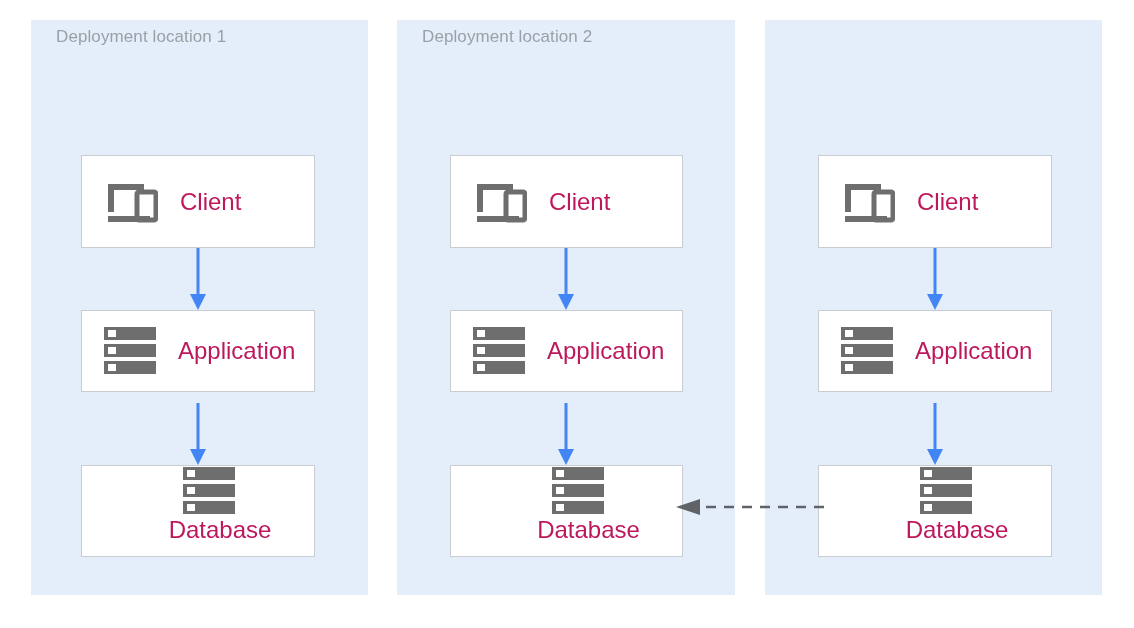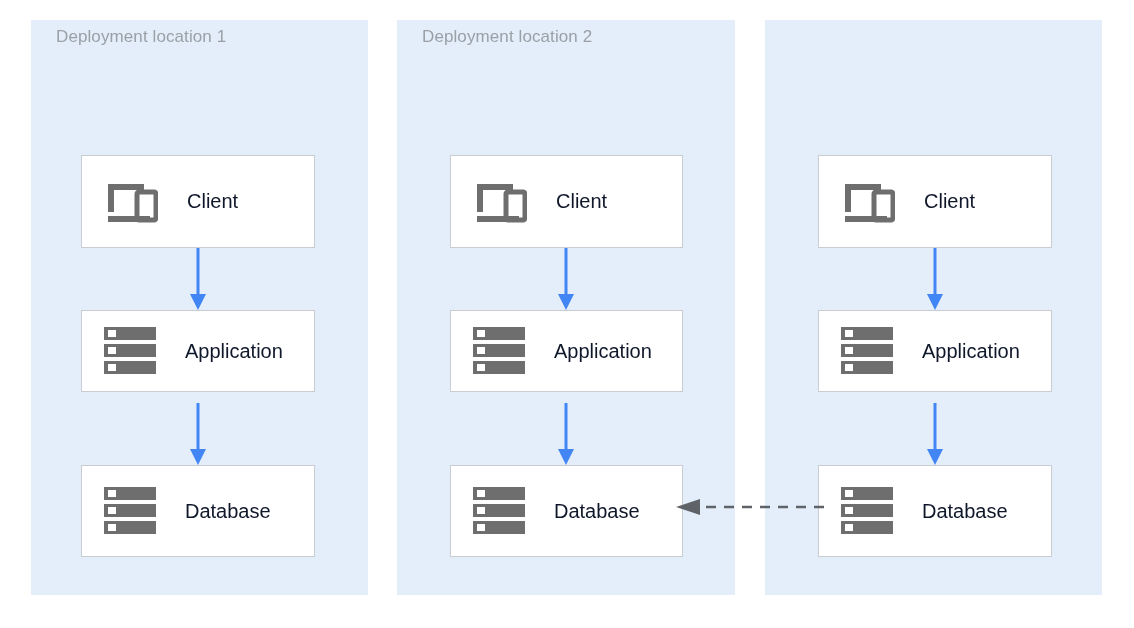--- a/index.html
+++ b/index.html
@@ -44,35 +44,35 @@
   .node-box {
     position: absolute;
     background: #ffffff;
     border: 1px solid #c9ccd0;
     box-sizing: border-box;
     display: flex;
     align-items: center;
     padding-left: 22px;
   }
   .node-box .node-label {
-    font-size: 20px;
-    color: #0f172a;
-    margin-left: 29px;
+    font-size: 24px;
+    color: #be185d;
+    margin-left: 22px;
     white-space: nowrap;
   }
 
   
   .node-box.c1 { left: 81px;  width: 234px; }
   .node-box.c2 { left: 450px; width: 233px; }
   .node-box.c3 { left: 818px; width: 234px; }
 
   
   .node-box.r-client { top: 155px; height: 93px; }
   .node-box.r-app    { top: 310px; height: 82px; }
-  .node-box.r-db     { top: 465px; height: 92px; }
+  .node-box.r-db     { top: 465px; height: 92px; flex-direction: column; }
 
   
   .icon {
     flex: 0 0 auto;
     display: block;
   }
   .icon svg { display: block; }
 
   
   .arrow-v {

